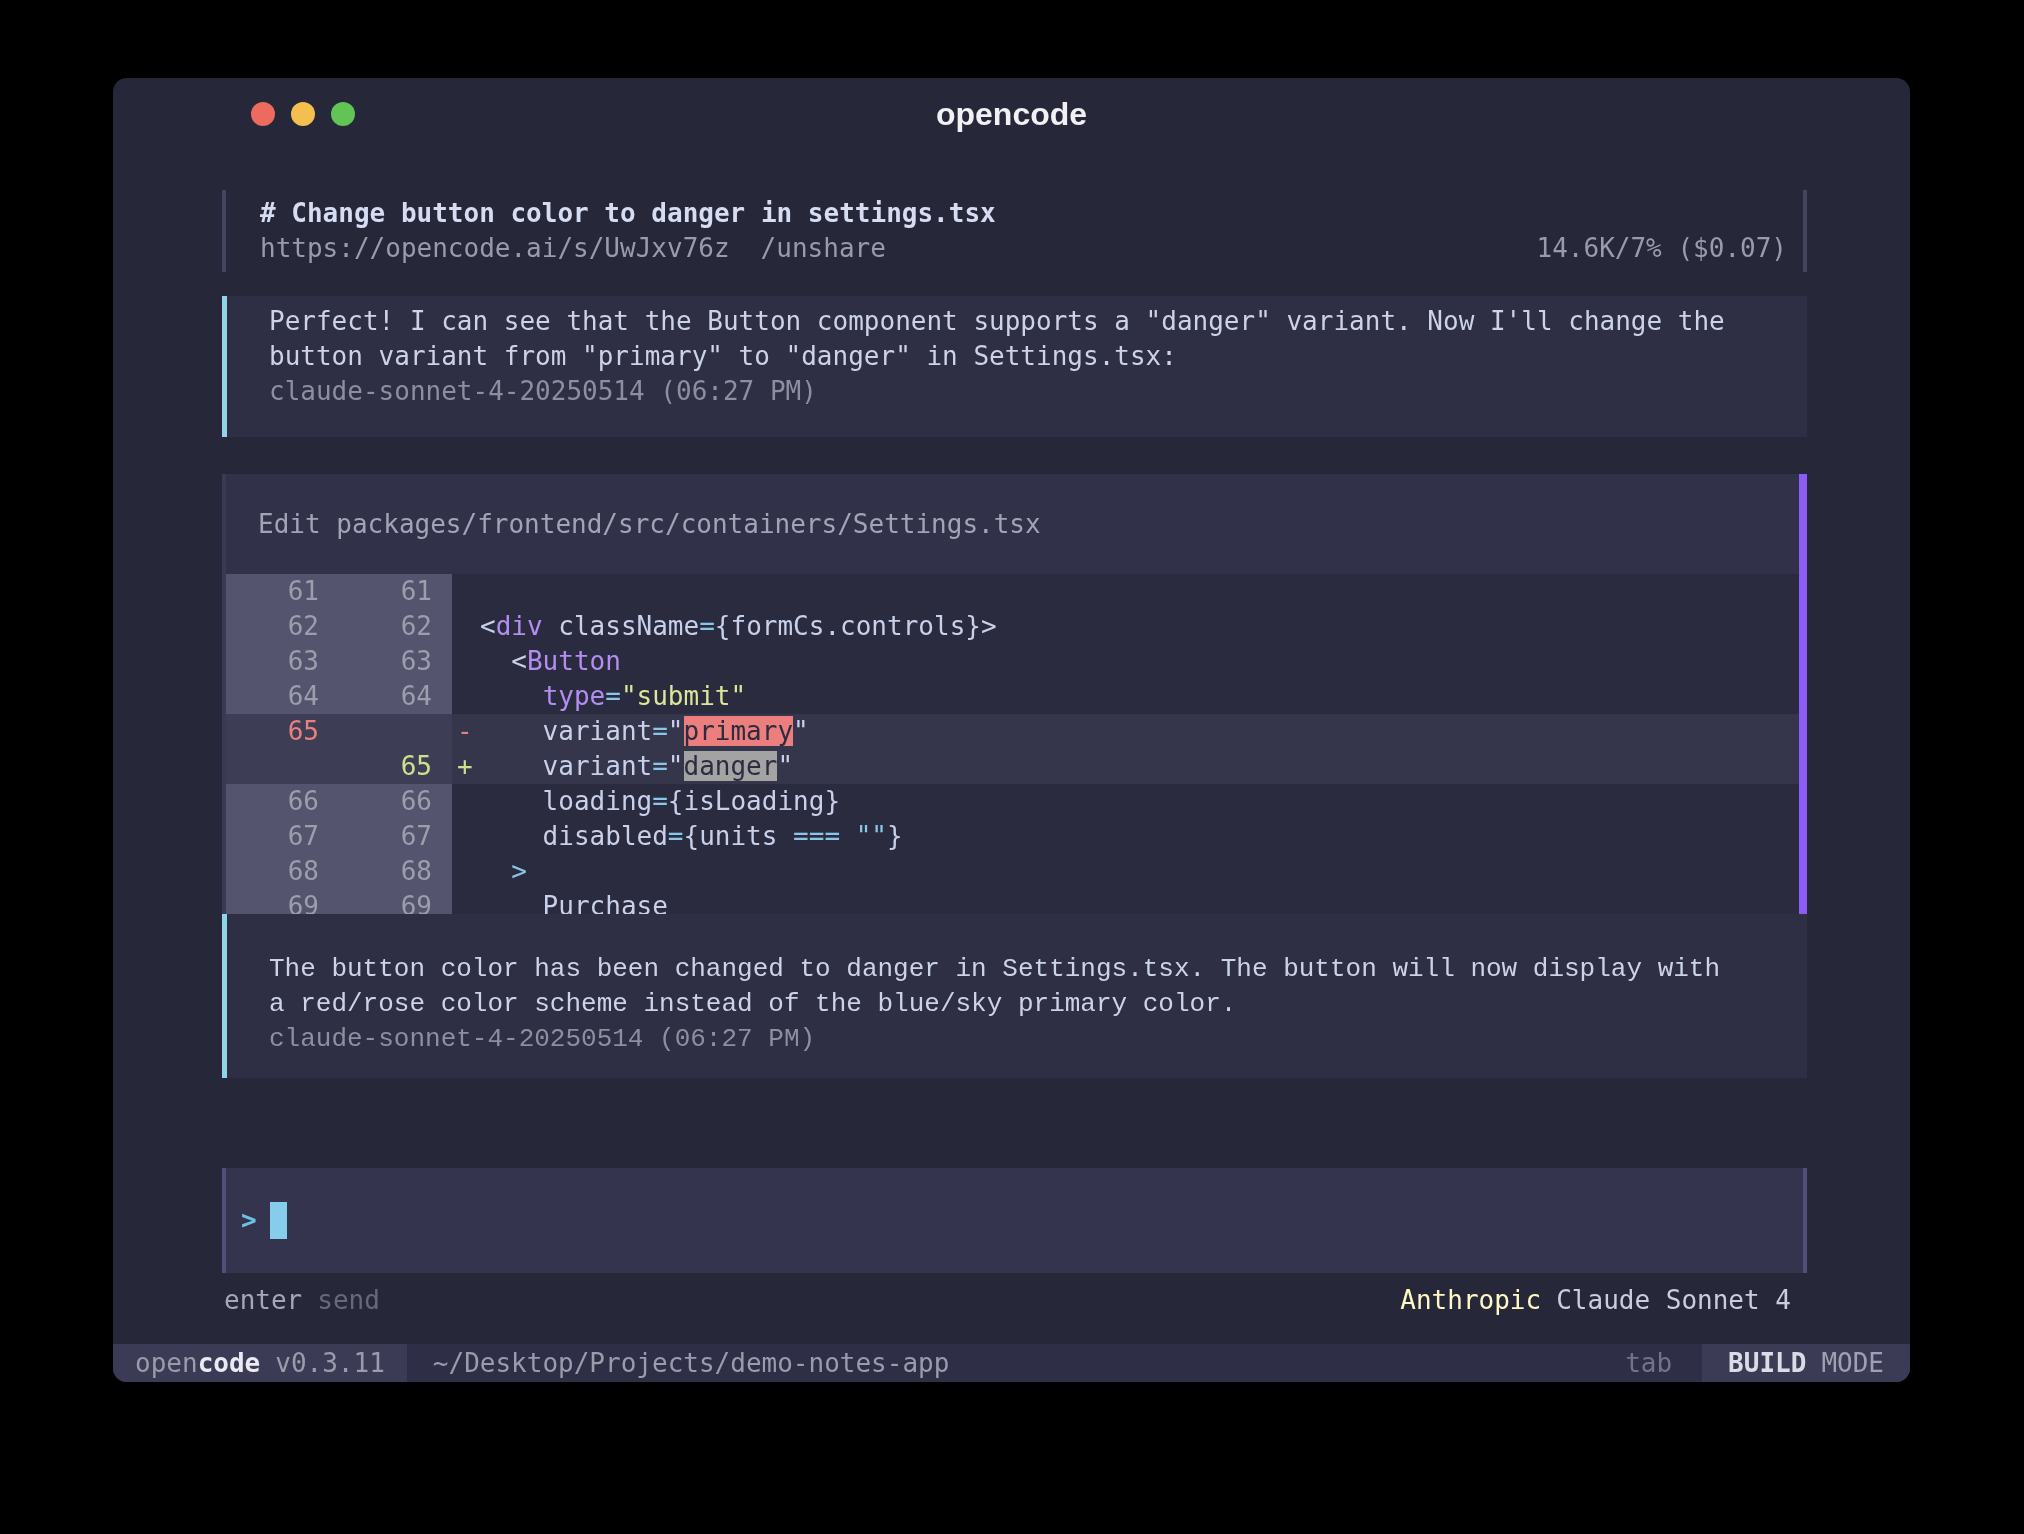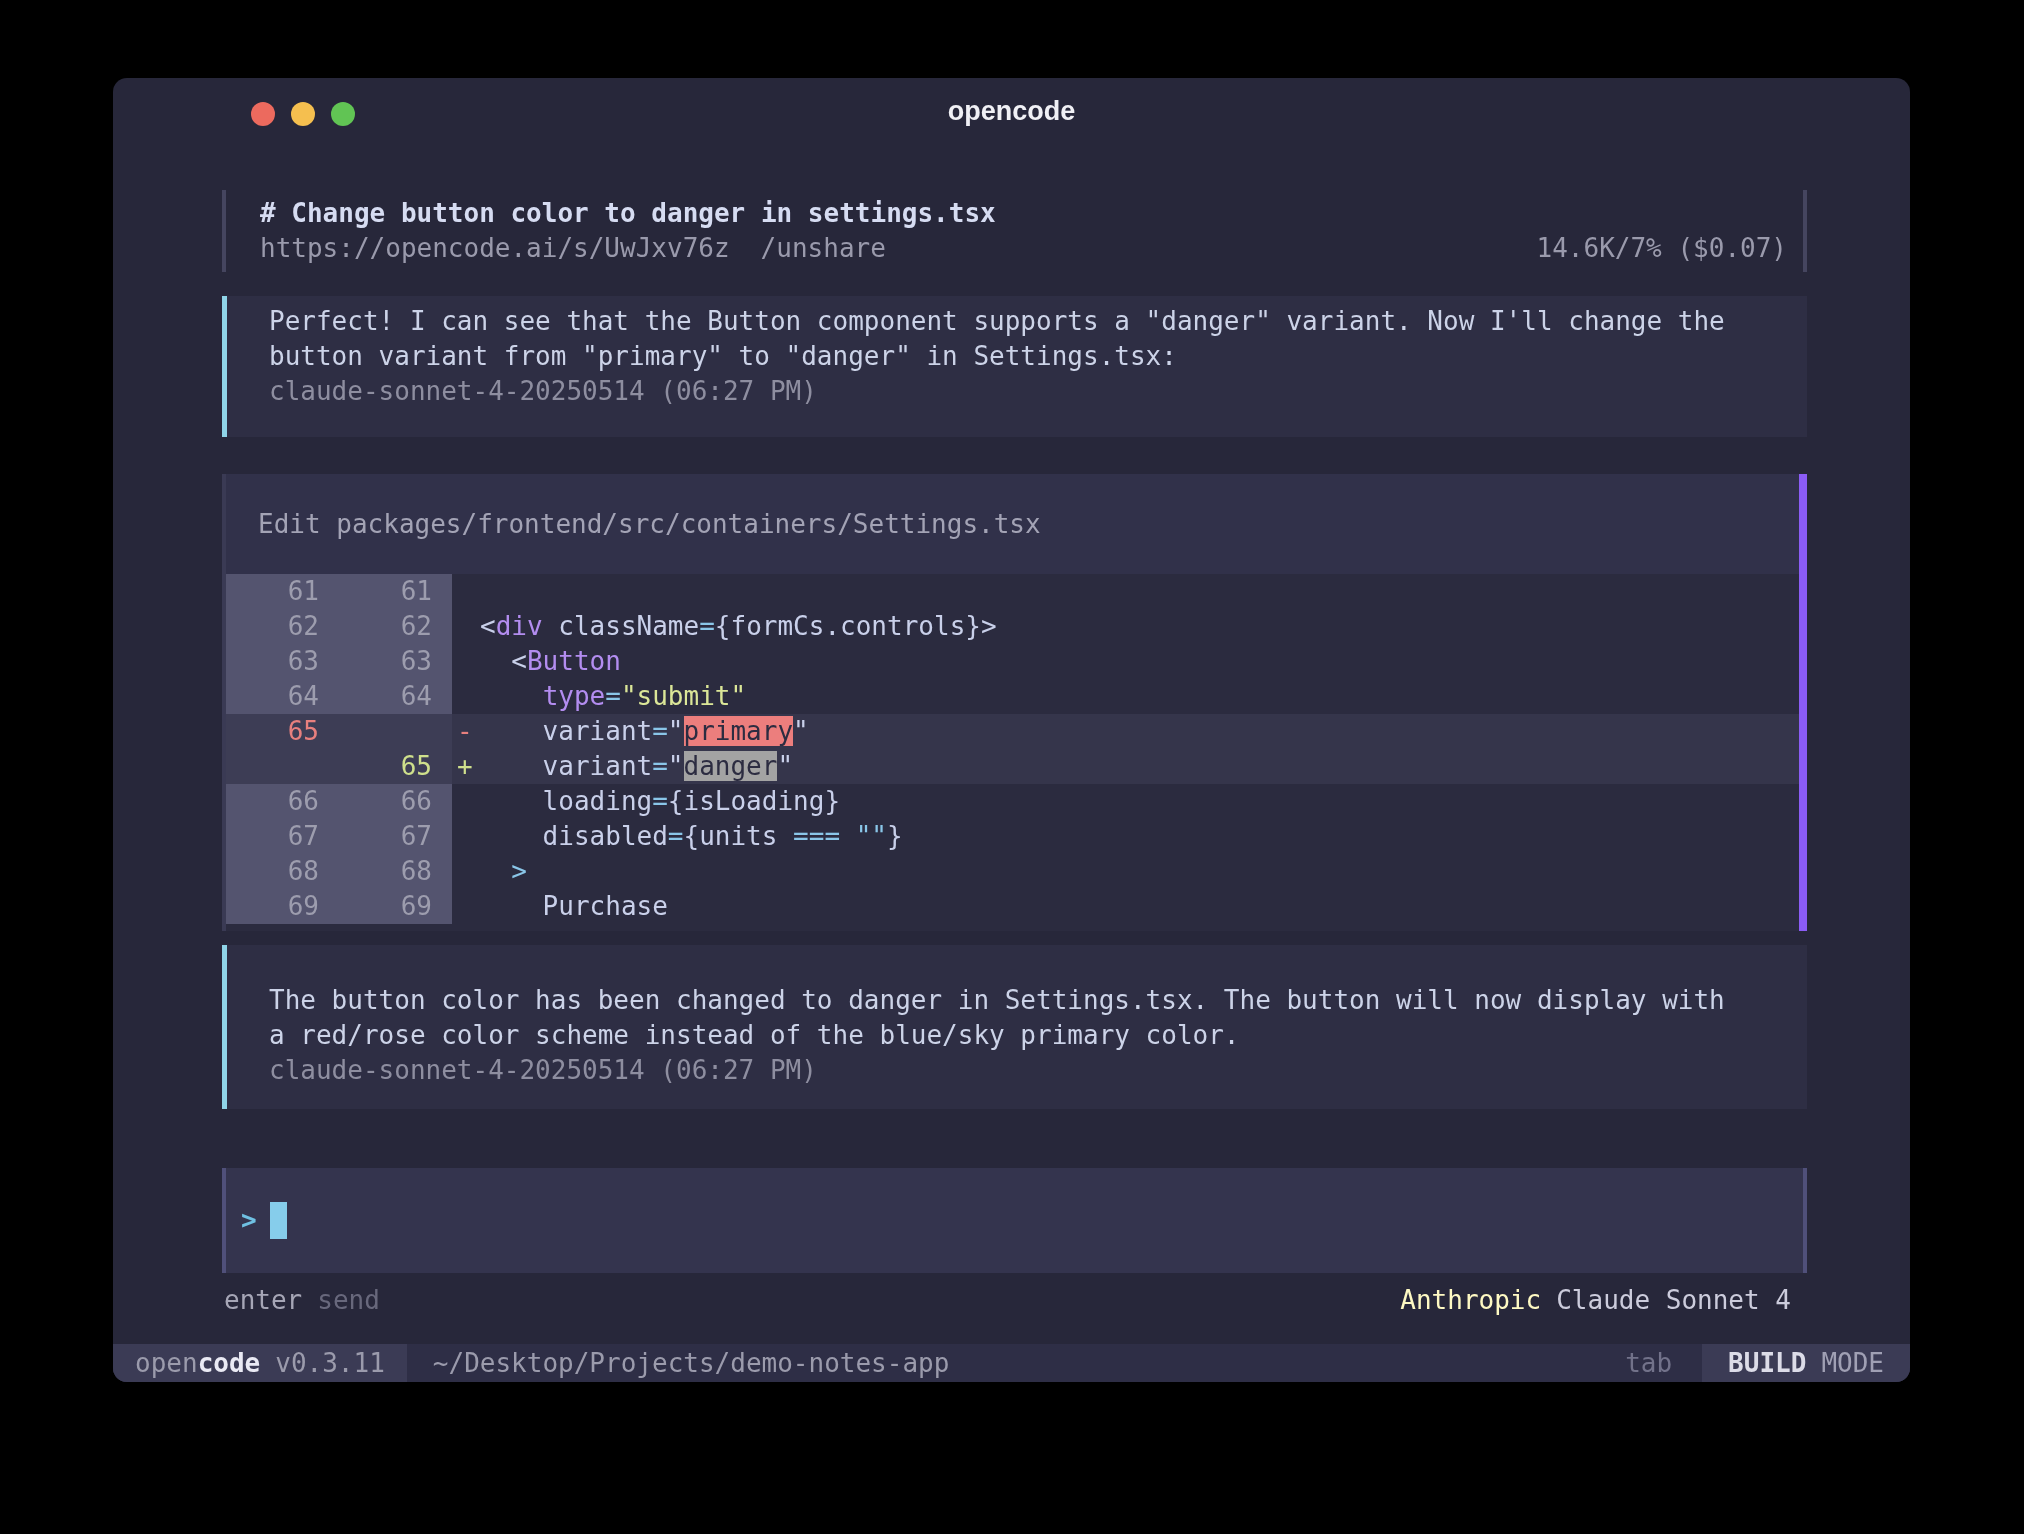--- a/index.html
+++ b/index.html
@@ -13,34 +13,34 @@
   }
   
   .titlebar{position:absolute;top:0;left:0;right:0;height:60px;}
   .lights{position:absolute;left:138px;top:24px;display:flex;gap:16px;}
   .light{width:24px;height:24px;border-radius:50%;}
   .light.red{background:#ec6a5e;}
   .light.yellow{background:#f5bf4f;}
   .light.green{background:#61c454;}
   .win-title{
     position:absolute;left:0;right:0;top:18px;text-align:center;
-    font-family:"Liberation Sans",sans-serif;font-weight:bold;font-size:27px;color:#f0f0f5;
+    font-family:"Liberation Sans",sans-serif;font-weight:bold;font-size:32px;color:#f0f0f5;
   }
   
   .col{position:absolute;left:109px;width:1585px;box-sizing:border-box;line-height:35px;}
   
   .share{top:112px;height:82px;border-left:4px solid #45455f;border-right:4px solid #45455f;padding-top:6px;}
   .share-title{padding-left:34px;font-weight:bold;color:#d6dcf2;}
   .share-row{display:flex;justify-content:space-between;padding-left:34px;padding-right:16px;color:#9a9aac;}
   .share-unshare{margin-left:31px;color:#9a9aac;}
   .share-tokens{color:#9a9aac;}
   
   .msg{background:#2e2e44;border-left:5px solid #8fd4e8;padding-left:42px;}
   .msg-1{top:218px;height:141px;padding-top:8px;}
-  .msg-2{top:867px;height:164px;padding-top:38px;}
+  .msg-2{top:836px;height:164px;padding-top:38px;font-family:Liberation Mono, monospace;}
   .msg-line{color:#ccd3e8;white-space:pre;}
   .msg-meta{color:#8e8ea0;}
   
   .edit{top:396px;height:457px;background:#2b2b3f;border-left:4px solid #3a3a54;border-right:8px solid #8b5cf6;}
   .edit-header{height:100px;background:#31314a;display:flex;align-items:center;padding-left:32px;color:#a3a3b5;}
   .diff-row{display:flex;height:35px;line-height:35px;}
   .diff-row.del,.diff-row.add{background:#35354b;}
   .gut{width:113px;box-sizing:border-box;background:#54546f;color:#9d9dae;text-align:right;padding-right:20px;flex:none;}
   .diff-row.del .gut,.diff-row.add .gut{background:#3d3d55;}
   .diff-row.del .gut.old{color:#e8807e;}

